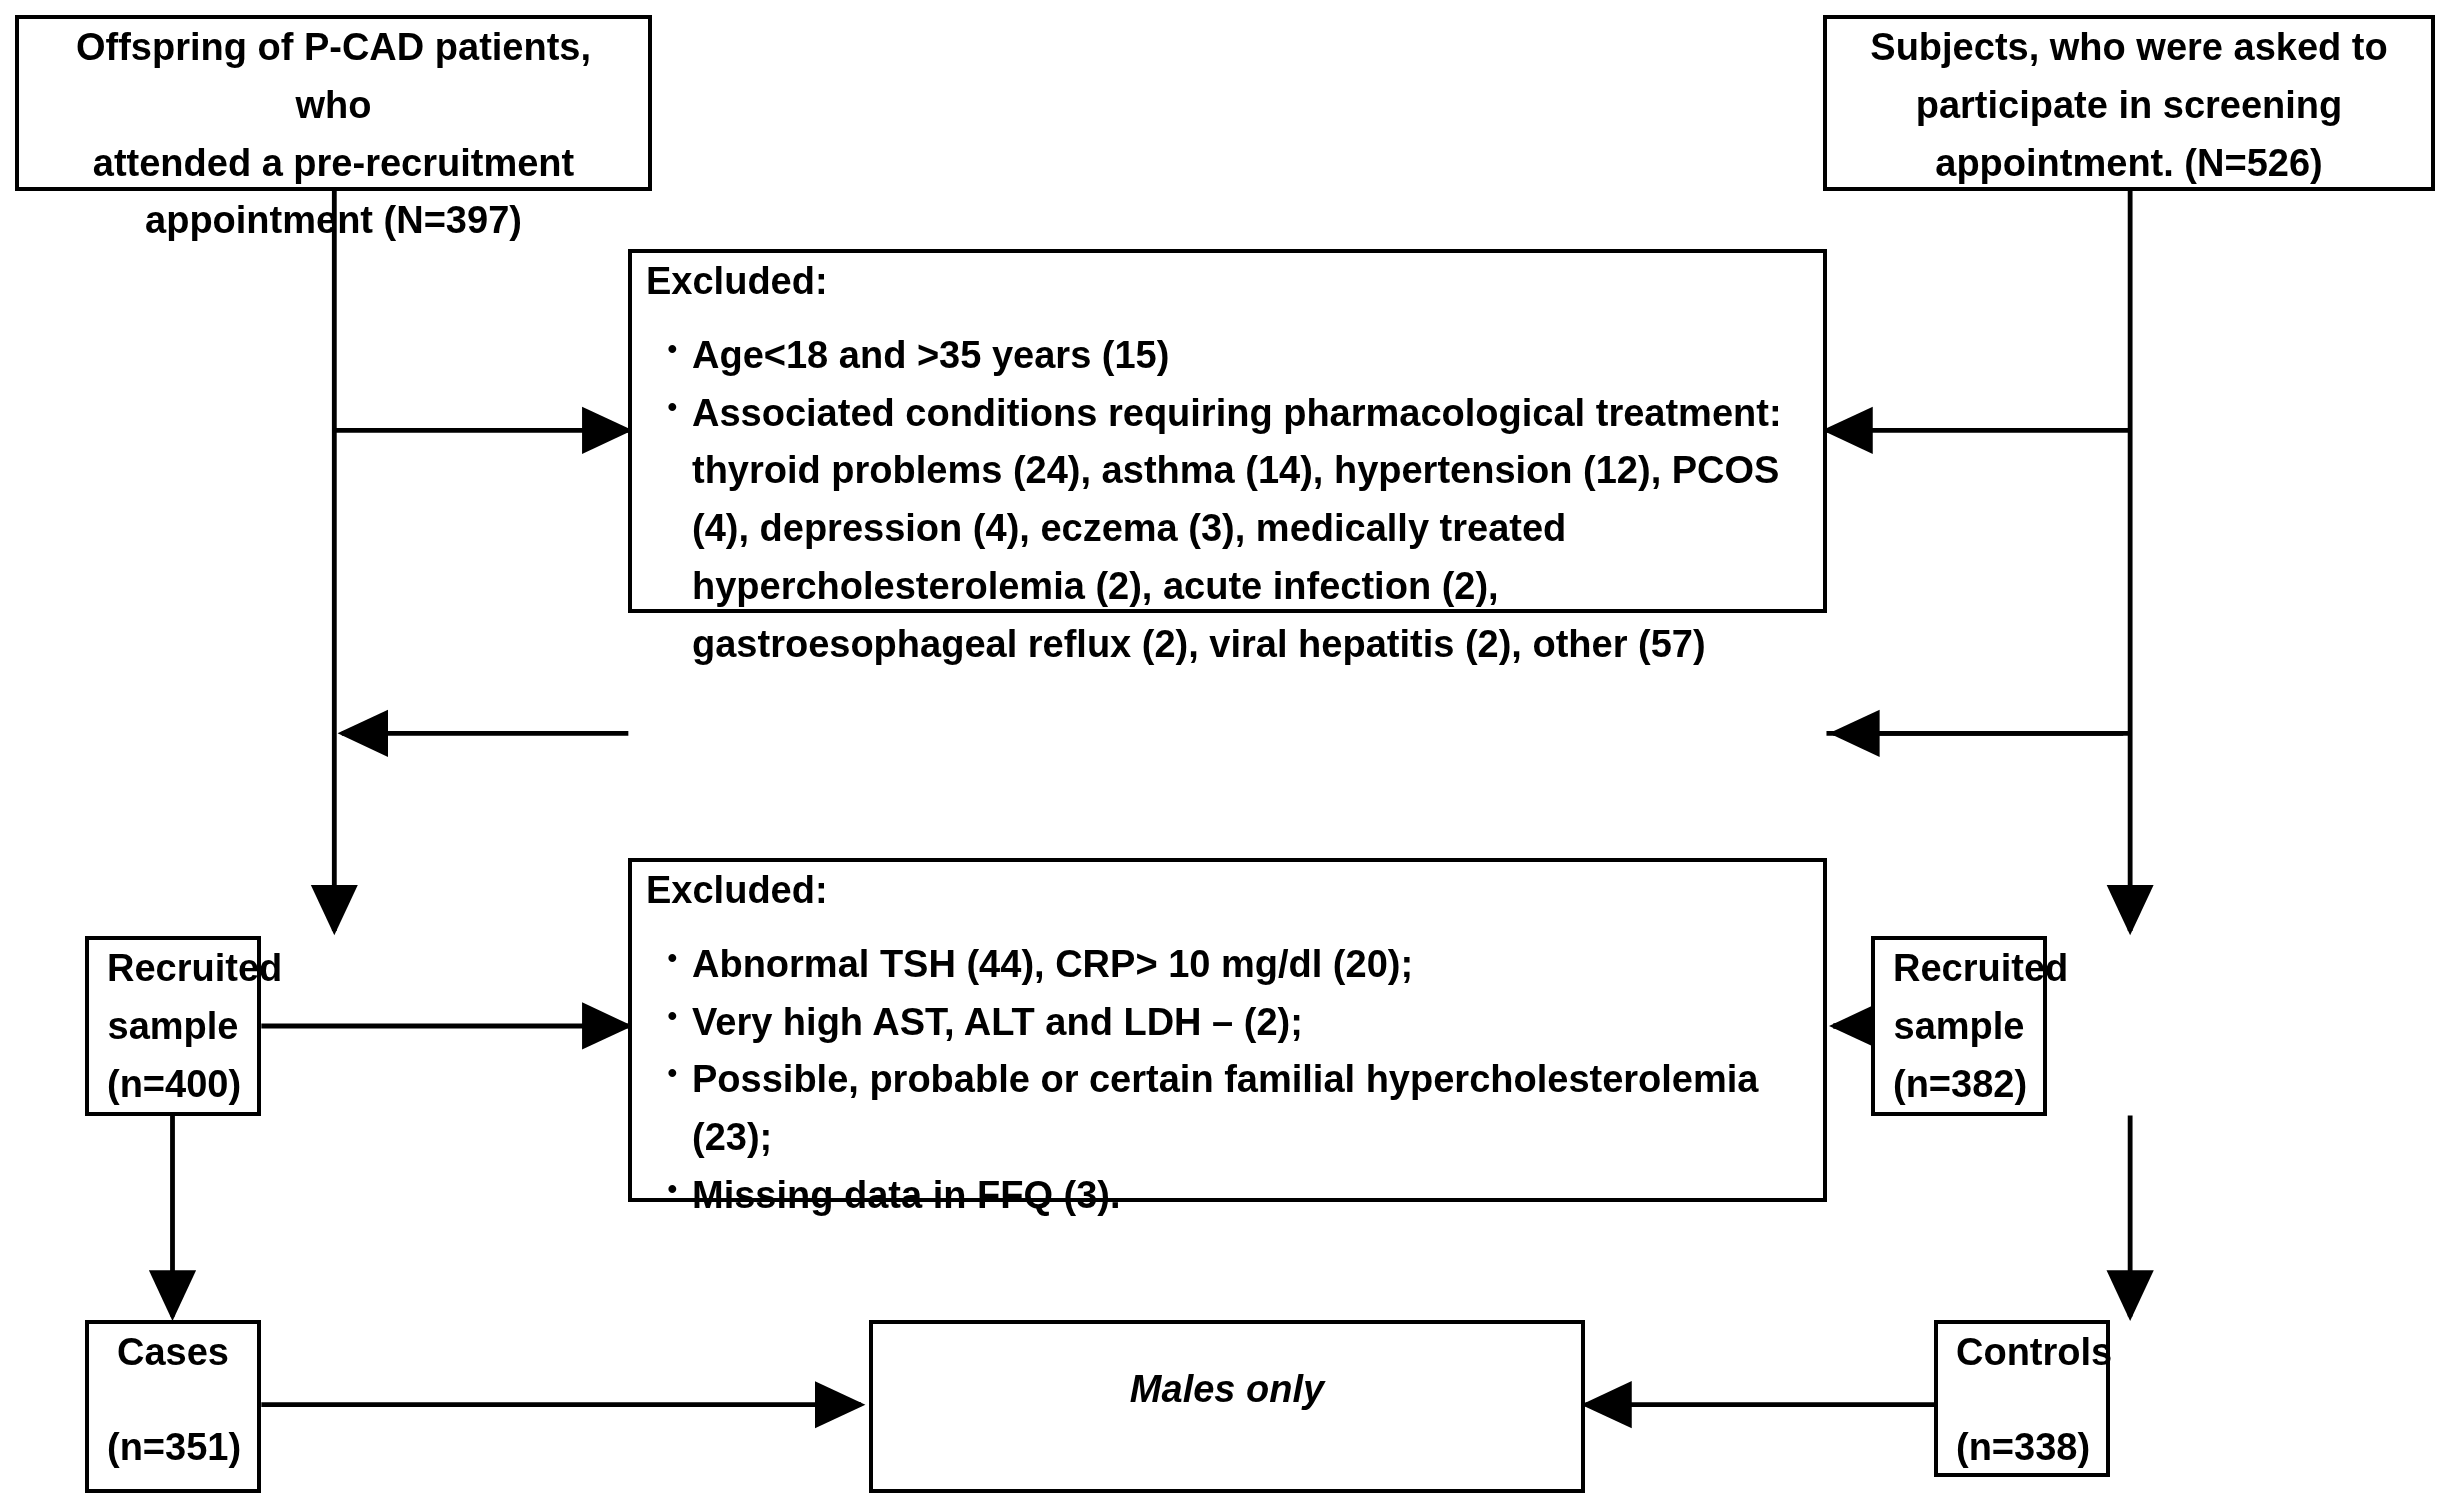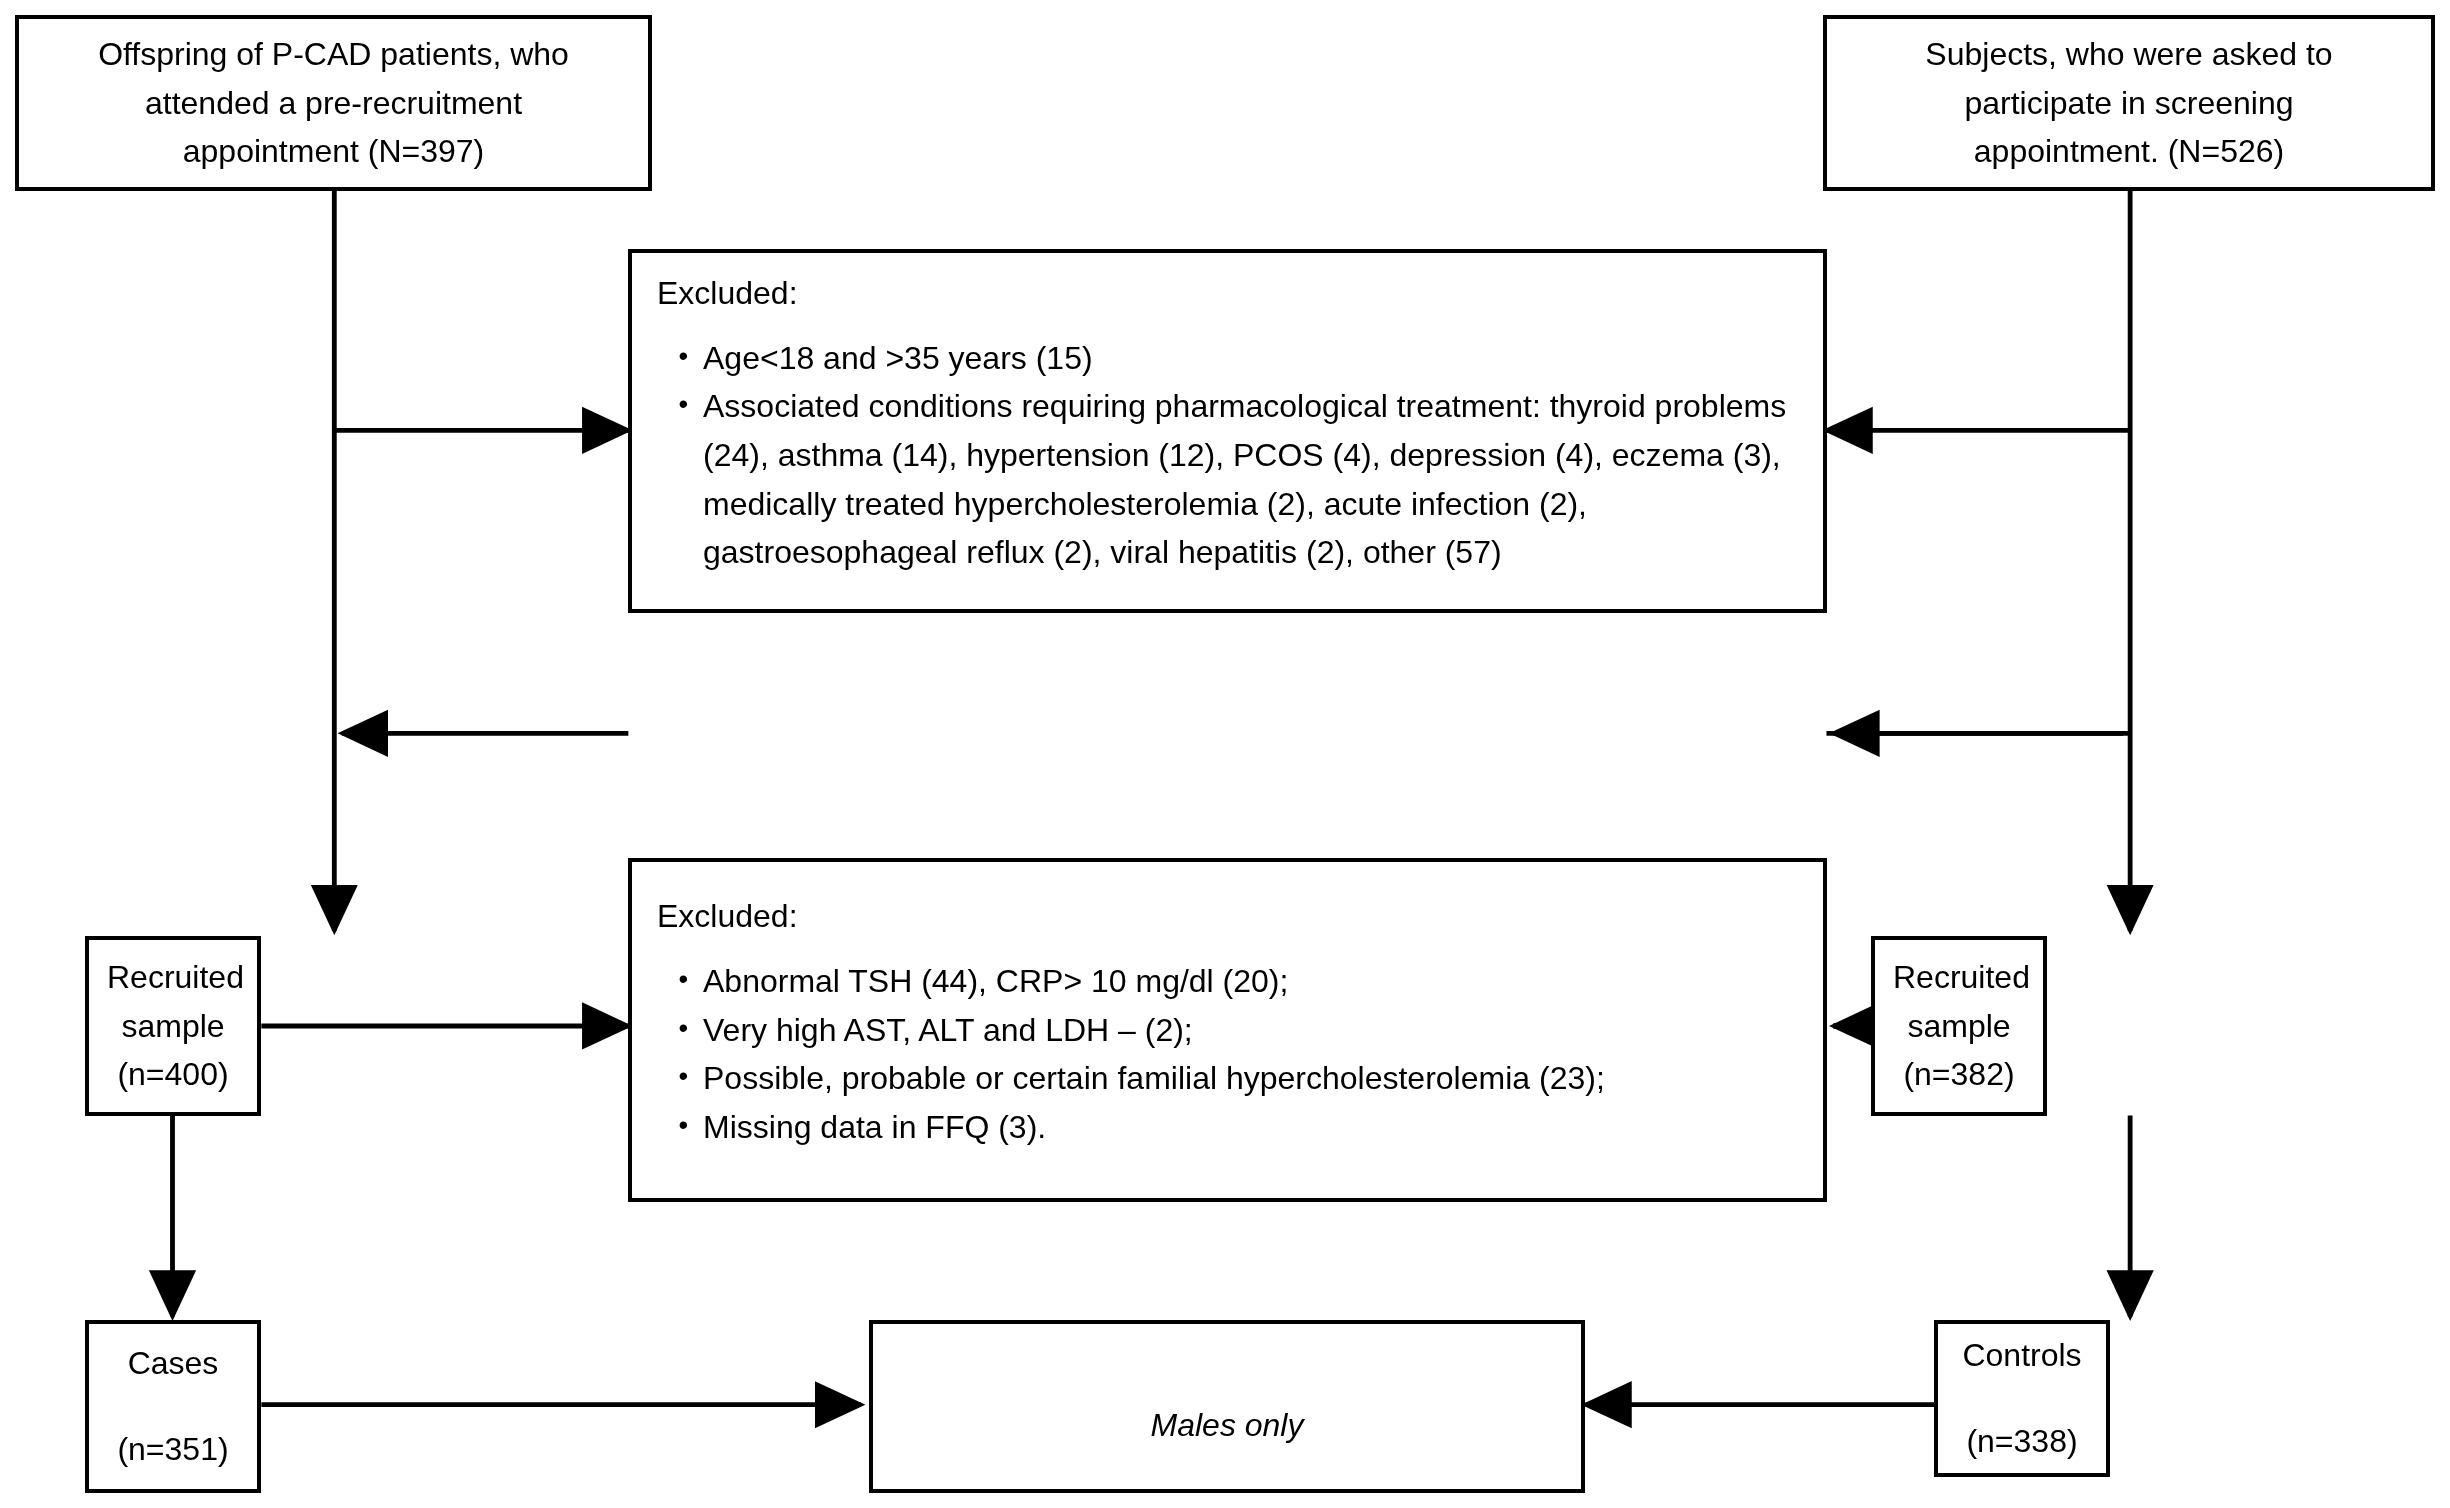--- a/index.html
+++ b/index.html
@@ -27,38 +27,39 @@
     height: 1508px;
     pointer-events: none;
   }
   .node {
     position: absolute;
     box-sizing: border-box;
     border: 4.8px solid #000000;
     background: #ffffff;
     display: flex;
     flex-direction: column;
-    justify-content: center;
-    font-size: 32px;
+    justify-content: flex-start;
+    font-size: 38px;
     line-height: 1.52;
+    font-weight: bold;
   }
   .node.center {
     align-items: center;
     text-align: center;
   }
   .node.left {
     align-items: flex-start;
     text-align: left;
   }
   .node .pad {
     width: 100%;
     box-sizing: border-box;
   }
   .node.left .pad {
-    padding-left: 25px;
+    padding-left: 14px;
     padding-right: 19px;
   }
   .node.center .pad {
     padding-left: 18px;
     padding-right: 18px;
   }
   .line {
     display: block;
   }
   .gapline {

